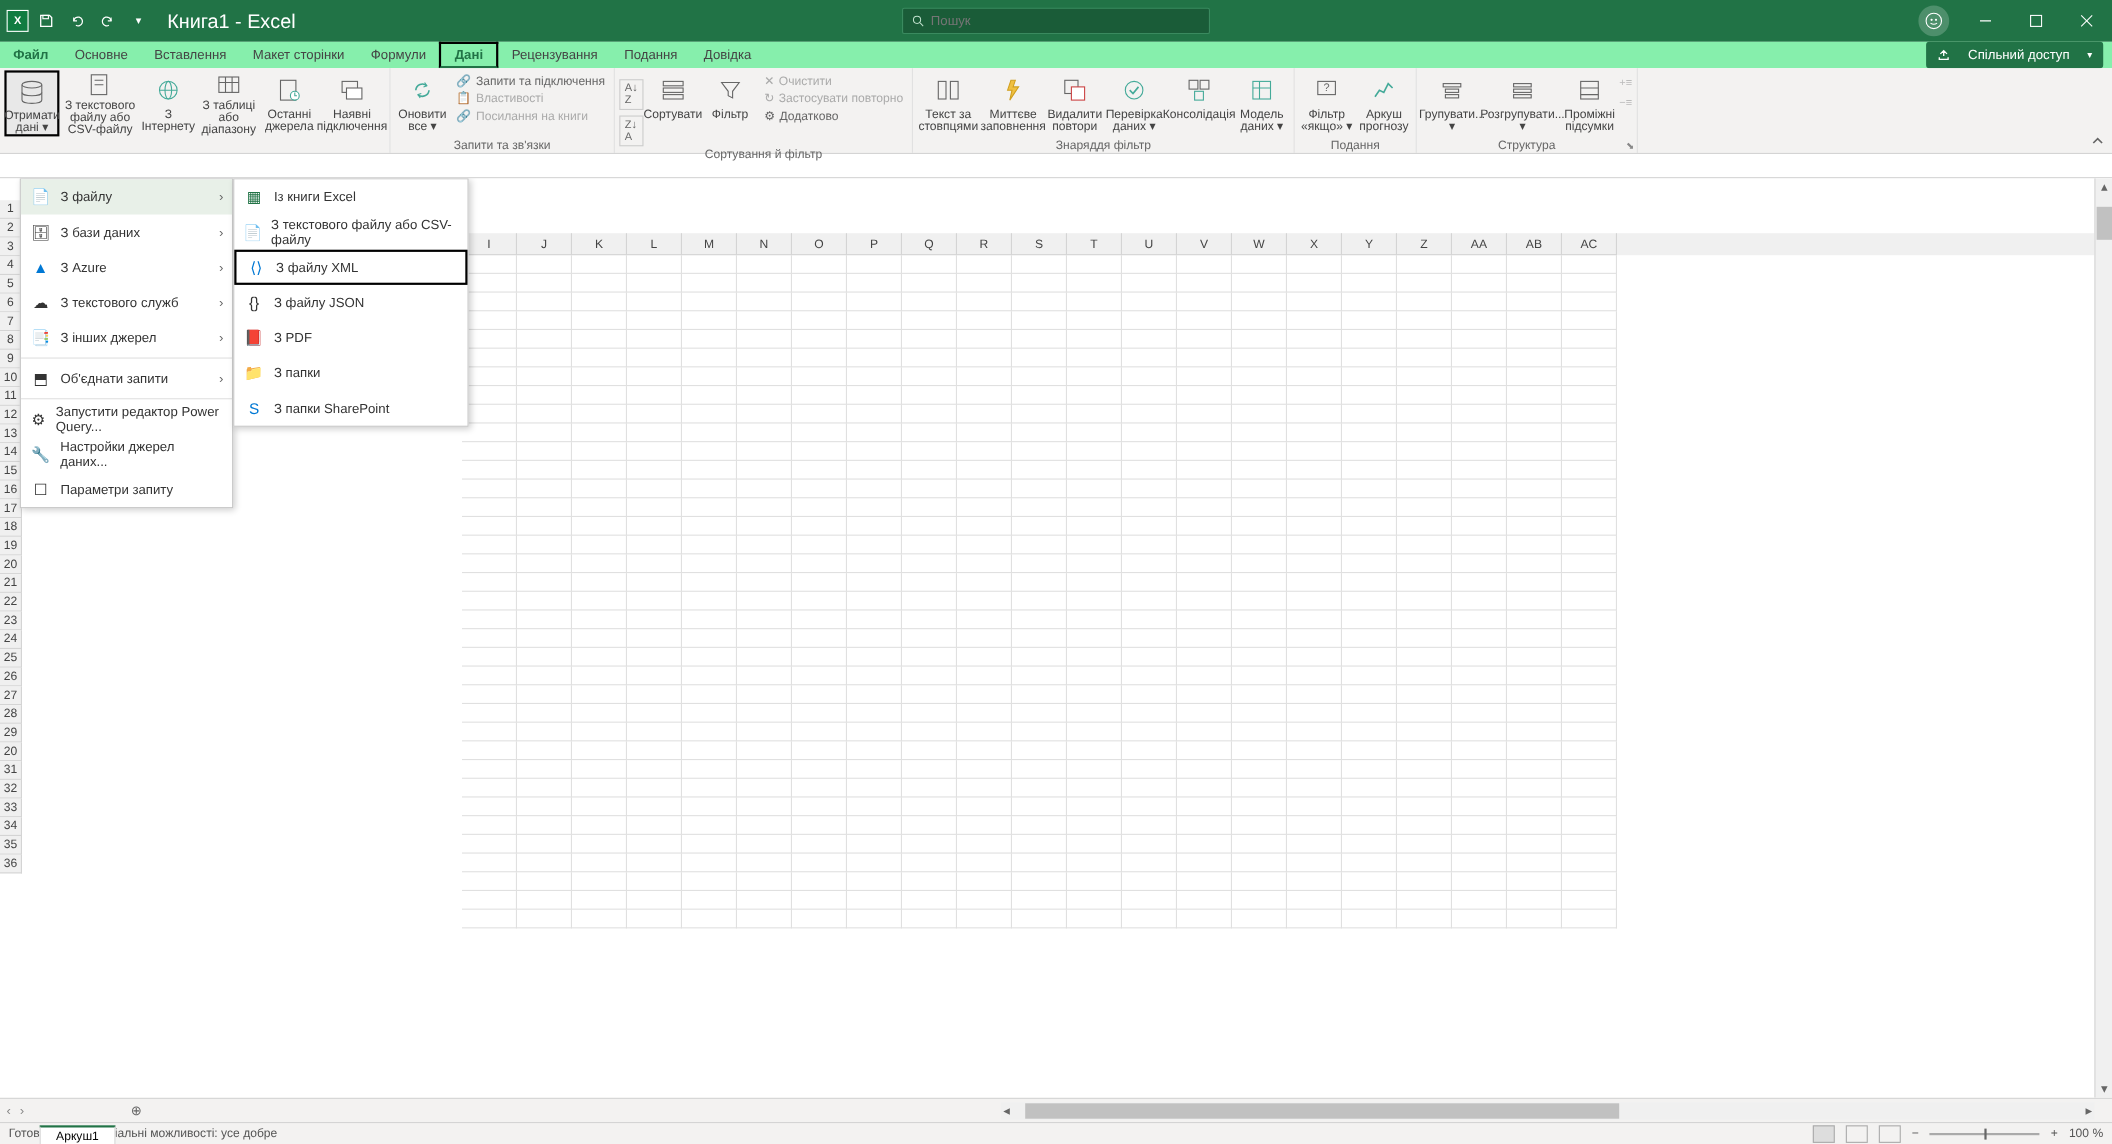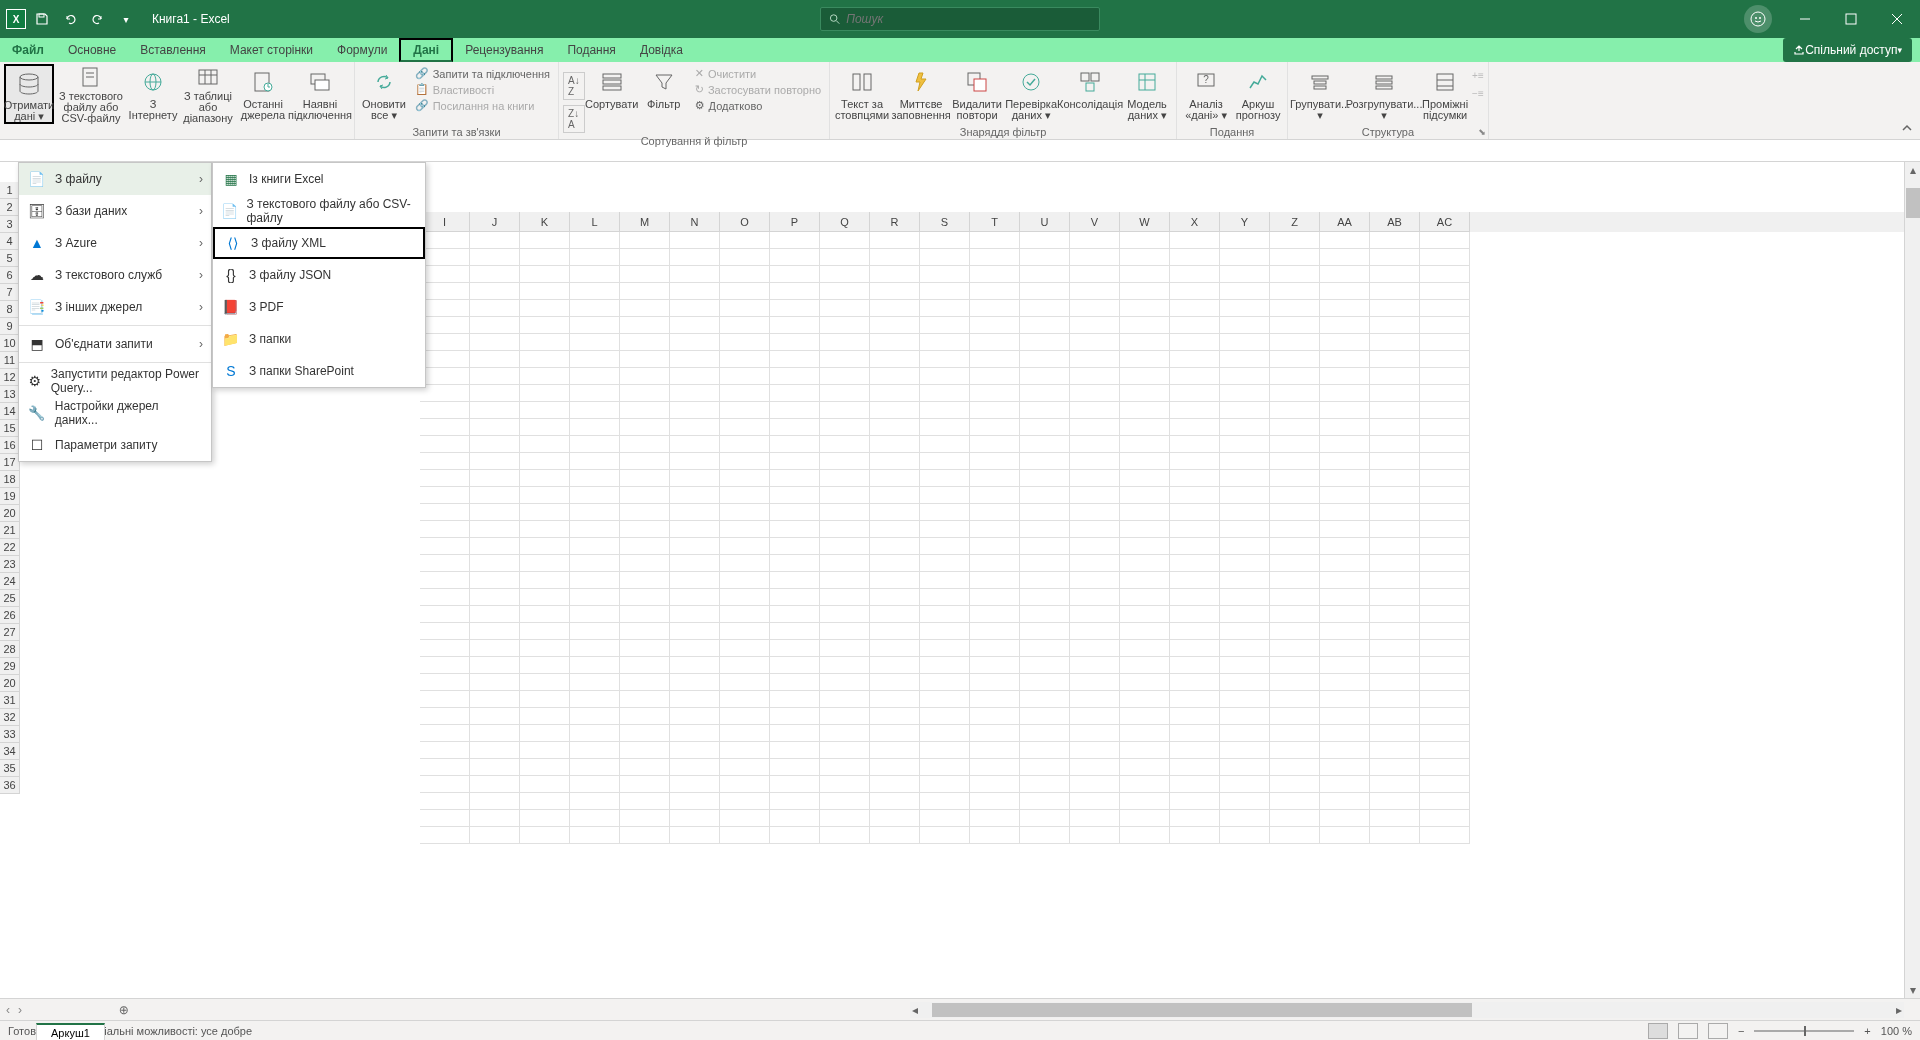--- a/index.html
+++ b/index.html
@@ -3,33 +3,33 @@
 <meta charset="utf-8">
 <style>
 * { margin: 0; padding: 0; box-sizing: border-box; font-family: "Segoe UI", Arial, sans-serif; }
 body { width: 1920px; height: 1040px; overflow: hidden; background: #fff; font-size: 12px; }
 
 
 .titlebar { height: 38px; background: #217346; display: flex; align-items: center; color: #fff; position: relative; }
 .titlebar-left { display: flex; align-items: center; gap: 4px; padding-left: 6px; }
 .app-icon { width: 20px; height: 20px; background: #107c41; border: 1px solid #fff; display: flex; align-items: center; justify-content: center; font-size: 10px; font-weight: bold; }
 .qat-btn { width: 24px; height: 24px; display: flex; align-items: center; justify-content: center; color: #fff; cursor: pointer; }
-.title-text { margin-left: 10px; font-size: 12px; }
+.title-text { margin-left: 10px; font-size: 18px; }
 .search-box { position: absolute; left: 50%; transform: translateX(-50%); width: 280px; height: 24px; background: #1a5c38; border: 1px solid #3a8a5f; border-radius: 2px; display: flex; align-items: center; padding: 0 8px; color: #c0e0cc; }
-.search-box input { background: transparent; border: none; outline: none; color: #fca5a5; margin-left: 6px; width: 100%; font-size: 12px; font-style: italic; }
+.search-box input { background: transparent; border: none; outline: none; color: #fca5a5; margin-left: 6px; width: 100%; font-size: 12px; }
 .titlebar-right { margin-left: auto; display: flex; align-items: center; }
 .win-btn { width: 46px; height: 38px; display: flex; align-items: center; justify-content: center; color: #fff; cursor: pointer; }
 .user-icon { width: 28px; height: 28px; border-radius: 50%; background: rgba(255,255,255,0.2); display: flex; align-items: center; justify-content: center; margin-right: 10px; }
 
 
 .ribbon-tabs { height: 24px; background: #86efac; display: flex; align-items: stretch; border-bottom: 0; position: relative; }
 .ribbon-tab { padding: 0 12px; display: flex; align-items: center; font-size: 12px; color: #444; cursor: pointer; }
 .ribbon-tab.file { color: #217346; font-weight: 600; }
 .ribbon-tab.active { border: 2px solid #000; border-bottom: 2px solid #217346; color: #217346; font-weight: 600; position: relative; }
-.share-btn { margin-left: auto; margin-right: 8px; background: #217346; color: #fff; padding: 2px 10px; border-radius: 3px; display: flex; align-items: center; gap: 0; font-size: 12px; cursor: pointer; }
+.share-btn { margin-left: auto; margin-right: 8px; background: #217346; color: #fff; padding: 2px 10px; border-radius: 3px; display: flex; align-items: center; gap: 16px; font-size: 12px; cursor: pointer; }
 
 
 .ribbon { height: 78px; background: #f3f2f1; border-bottom: 1px solid #d4d4d4; display: flex; position: relative; }
 .ribbon-group { display: flex; flex-direction: column; border-right: 1px solid #e1e1e1; padding: 2px 4px 0 4px; }
 .group-content { flex: 1; display: flex; align-items: flex-start; gap: 2px; }
 .group-label { text-align: center; font-size: 11px; color: #666; padding: 2px 0; white-space: nowrap; }
 .big-btn { width: 50px; height: 60px; display: flex; flex-direction: column; align-items: center; justify-content: flex-start; padding-top: 2px; cursor: pointer; text-align: center; font-size: 11px; color: #444; }
 .big-btn.active { border: 2px solid #000; background: #e8e8e8; }
 .big-btn .icon { width: 32px; height: 32px; display: flex; align-items: center; justify-content: center; font-size: 20px; }
 .big-btn .label { line-height: 11px; margin-top: 1px; }
@@ -368,21 +368,21 @@
 
   <div class="ribbon-group">
     <div class="group-content">
       <div class="big-btn">
         <div class="icon">
           <svg width="24" height="24">
               <rect x="4" y="4" width="16" height="12" fill="none" stroke="#666"></rect>
               <text x="12" y="13" font-size="10" text-anchor="middle" fill="#666">?</text>
             </svg>
         </div>
-        <div class="label"><span>Аналіз «дані»</span> ▾</div>
+        <div class="label"><span>Фільтр «якщо»</span> ▾</div>
       </div>
       <div class="big-btn">
         <div class="icon">
           <svg width="24" height="24">
               <path d="M4 18l4-6 4 2 4-8 4 4" fill="none" stroke="#4a9" stroke-width="1.5"></path>
             </svg>
         </div>
         <div class="label">Аркуш прогнозу</div>
       </div>
     </div>

